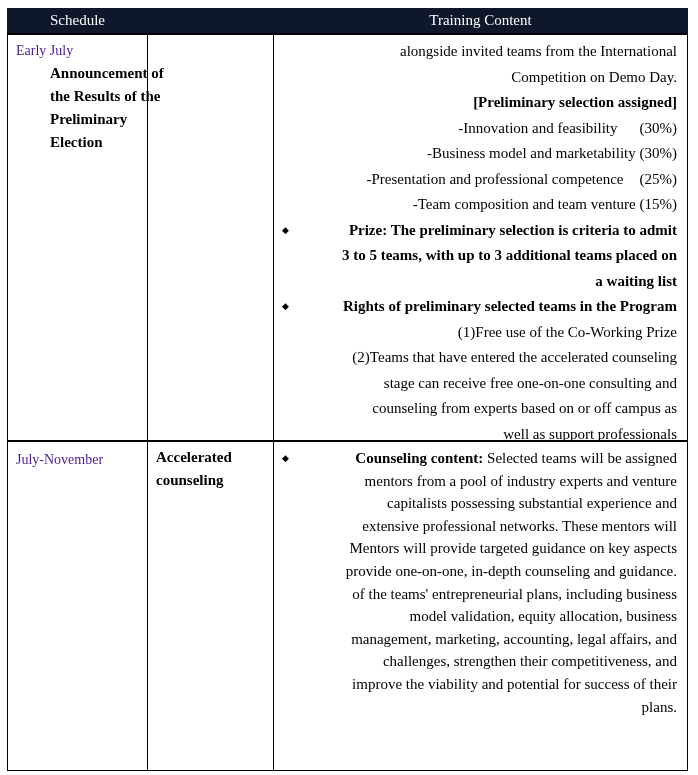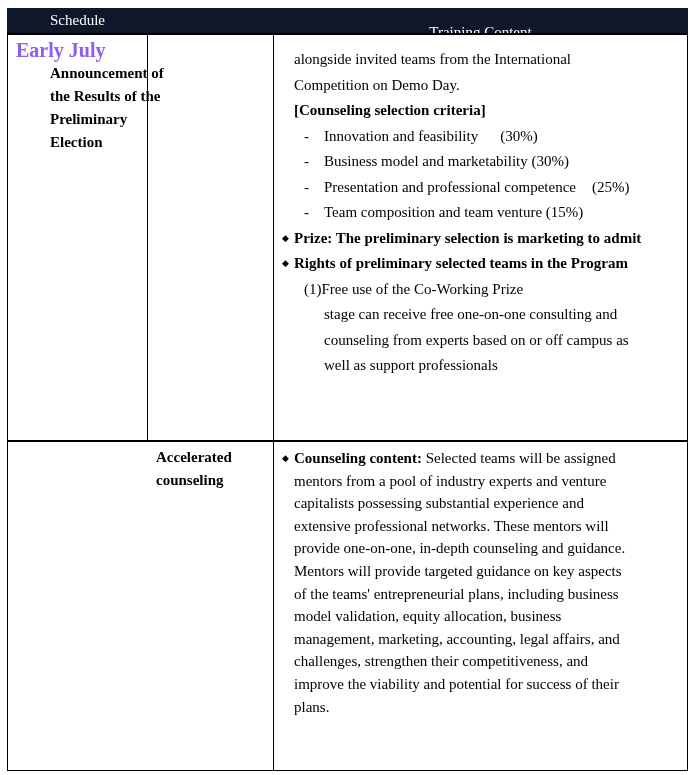--- a/index.html
+++ b/index.html
@@ -2,28 +2,28 @@
 <html><head>
 <meta charset="utf-8">
 <style>
   html, body { margin: 0; padding: 0; background: #ffffff; }
   body { width: 698px; height: 775px; position: relative; overflow: hidden;
          font-family: "Liberation Serif", "DejaVu Serif", serif; color: #000; }
   .table { position: absolute; left: 7px; top: 8px; width: 681px; }
   .hdr { position: relative; height: 25px; background: #0f172a; color: #fff;
          font-weight: normal; font-size: 15px; }
   .hdr .h1 { position: absolute; left: 0; width: 141px; text-align: center; top: 4px; }
-  .hdr .h3 { position: absolute; left: 266px; width: 415px; text-align: center; top: 4px; margin-top: 12px; }
+  .hdr .h3 { position: absolute; left: 266px; width: 415px; text-align: center; top: 4px; }
   .row { position: relative; border: 1px solid #000; border-top: 2px solid #000; box-sizing: border-box; }
   .row + .row { border-top: 1px solid #000; }
   .cell { position: absolute; top: 0; bottom: 0; box-sizing: border-box; }
   .c1 { left: 0; width: 140px; border-right: 1px solid #000; padding: 4px 0 0 8px; }
   .c2 { left: 140px; width: 126px; border-right: 1px solid #000; padding: 4px 0 0 8px; }
-  .c3 { left: 266px; right: 4px; padding: 12px 6px 0 6px; }
-  .red { color: #8b5cf6; font-weight: bold; font-size: 20px; line-height: 23px; }
+  .c3 { left: 266px; right: 4px; padding: 4px 6px 0 6px; text-align: right; }
+  .red { color: #4c1d95; font-weight: normal; font-size: 14px; line-height: 23px; }
   .bold { font-weight: bold; font-size: 15px; line-height: 23px; }
   .txt { font-size: 15px; line-height: 25.5px; }
   .ind { padding-left: 14px; }
   .dash { padding-left: 24px; }
   .dash .d { display: inline-block; width: 20px; }
   .bul { position: relative; padding-left: 14px; font-weight: bold; }
   .bul .b { position: absolute; left: 2px; top: 0; font-size: 9px; }
   .num { padding-left: 24px; }
   .numcont { padding-left: 44px; }
   .row2text { font-size: 15px; line-height: 22.6px; }
@@ -41,53 +41,59 @@
     <div class="cell c1">
       <div class="red">Early July</div>
       <div class="bold" style="width:126px;margin-left:34px;">Announcement of the Results of the Preliminary Election</div>
     </div>
     <div class="cell c2">
       <div class="bold"></div>
     </div>
     <div class="cell c3 txt">
       <div class="ind">alongside invited teams from the International</div>
       <div class="ind">Competition on Demo Day.</div>
-      <div class="ind" style="font-weight:bold;">[Counseling selection criteria]</div>
+      <div class="ind" style="font-weight:bold;">[Preliminary selection assigned]</div>
       <div class="dash"><span class="d">-</span><span>Innovation and feasibility</span><span style="padding-left:22px;">(30%)</span></div>
       <div class="dash"><span class="d">-</span><span>Business model and marketability</span> <span>(30%)</span></div>
       <div class="dash"><span class="d">-</span><span>Presentation and professional competence</span><span style="padding-left:16px;">(25%)</span></div>
       <div class="dash"><span class="d">-</span><span>Team composition and team venture</span> <span>(15%)</span></div>
       <div class="bul">
         <span class="b">◆</span>
-        <div>Prize: The preliminary selection is marketing to admit</div>
+        <div>Prize: The preliminary selection is criteria to admit</div>
+        <div>3 to 5 teams, with up to 3 additional teams placed on</div>
+        <div>a waiting list</div>
       </div>
       <div class="bul">
         <span class="b">◆</span>
         <div>Rights of preliminary selected teams in the Program</div>
       </div>
       <div class="num"><span>(1)</span><span>Free use of the Co-Working Prize</span></div>
+      <div class="num"><span>(2)</span><span>Teams that have entered the accelerated counseling</span></div>
       <div class="numcont">stage can receive free one-on-one consulting and</div>
       <div class="numcont">counseling from experts based on or off campus as</div>
       <div class="numcont">well as support professionals</div>
     </div>
   </div>
 
   <div class="row" style="height:330px;">
+    <div class="cell c1" style="padding-top:6px;">
+      <div class="red">July-November</div>
+    </div>
     <div class="cell c2" style="">
       <div class="bold" style="width:100px;">Accelerated counseling</div>
     </div>
     <div class="cell c3 row2text" style="padding-top:5px;">
       <div style="position:relative; padding-left:14px;">
         <span class="b" style="position:absolute; left:2px; top:0; font-size:9px;">◆</span>
         <div><b>Counseling content:</b><span> Selected teams will be assigned</span></div>
         <div>mentors from a pool of industry experts and venture</div>
         <div>capitalists possessing substantial experience and</div>
         <div>extensive professional networks. These mentors will</div>
+        <div>Mentors will provide targeted guidance on key aspects</div>
         <div>provide one-on-one, in-depth counseling and guidance.</div>
-        <div>Mentors will provide targeted guidance on key aspects</div>
         <div>of the teams' entrepreneurial plans, including business</div>
         <div>model validation, equity allocation, business</div>
         <div>management, marketing, accounting, legal affairs, and</div>
         <div>challenges, strengthen their competitiveness, and</div>
         <div>improve the viability and potential for success of their</div>
         <div>plans.</div>
       </div>
     </div>
   </div>
 </div>

